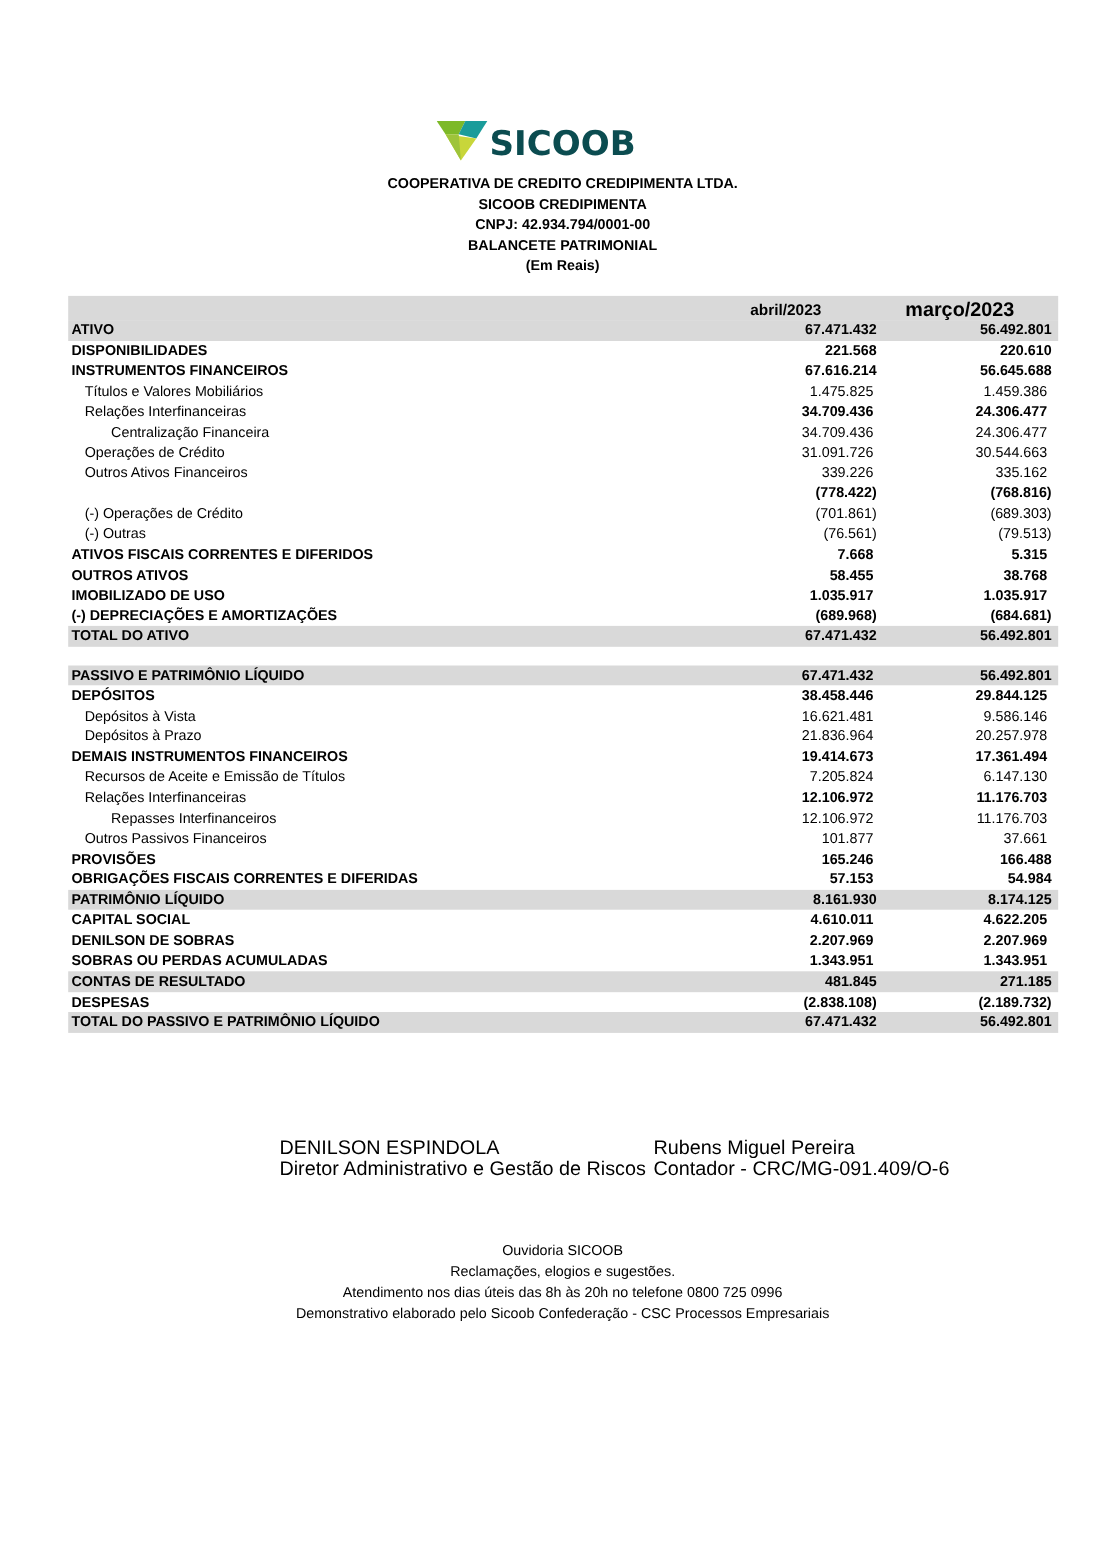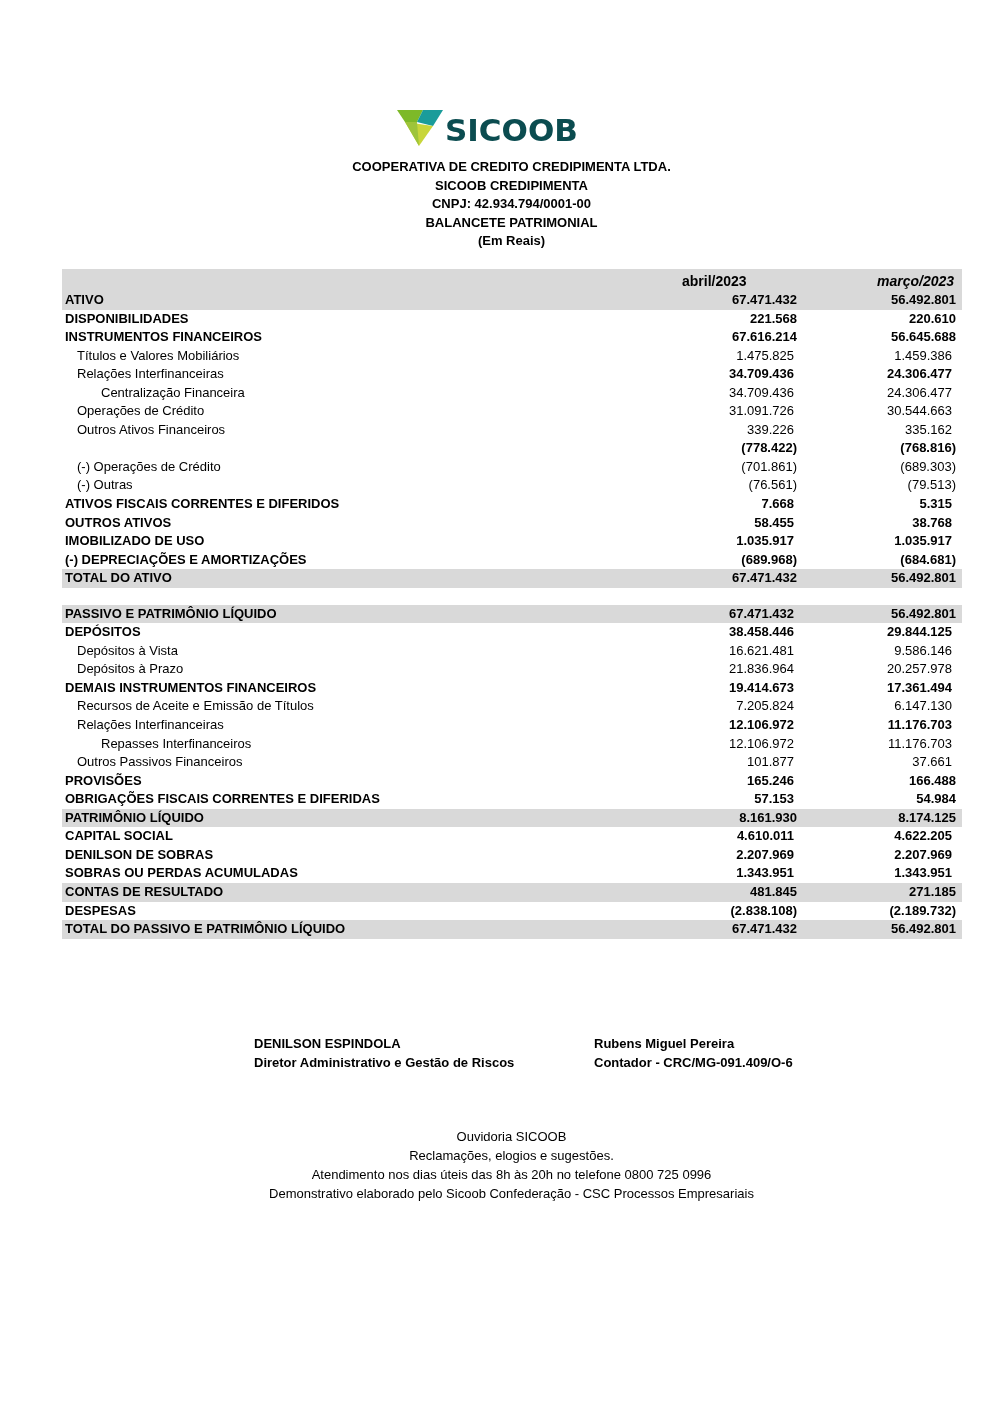--- a/index.html
+++ b/index.html
@@ -20,23 +20,23 @@
   .row .label { position: absolute; left: 3px; top: 0; }
   .row .label.l1 { left: 15px; }
   .row .label.l2 { left: 39px; }
   .row .v1 { position: absolute; right: 165px; top: 0; text-align: right; }
   .row .v2 { position: absolute; right: 6px; top: 0; text-align: right; margin-left: 18px; }
   .row .v1.inset { right: 168px; }
   .row .v2.inset { right: 10px; }
   .row.bold .label, .row.bold .v1, .row.bold .v2 { font-weight: bold; }
   .row .v1.b, .row .v2.b { font-weight: bold; }
   .row.header .h1 { position: absolute; left: 620px; font-weight: bold; font-size: 14px; }
-  .row.header .h2 { position: absolute; left: 815px; font-weight: bold; font-size: 14px; font-style: italic; }
-
-  .sign { position: absolute; top: 1034px; font-size: 13px; font-weight: bold; line-height: 19px; white-space: nowrap; }
+  .row.header .h2 { position: absolute; left: 761px; font-weight: bold; font-size: 18px; }
+
+  .sign { position: absolute; top: 1034px; font-size: 18px; font-weight: normal; line-height: 19px; white-space: nowrap; }
   .sign.left { left: 254px; }
   .sign.right { left: 594px; }
 
   .footer { position: absolute; left: 0; top: 1127px; width: 1023px; text-align: center; font-size: 13px; line-height: 19px; }
   .footer div { white-space: nowrap; }
 </style>
 </head>
 <body>
 
 <div class="logo">

